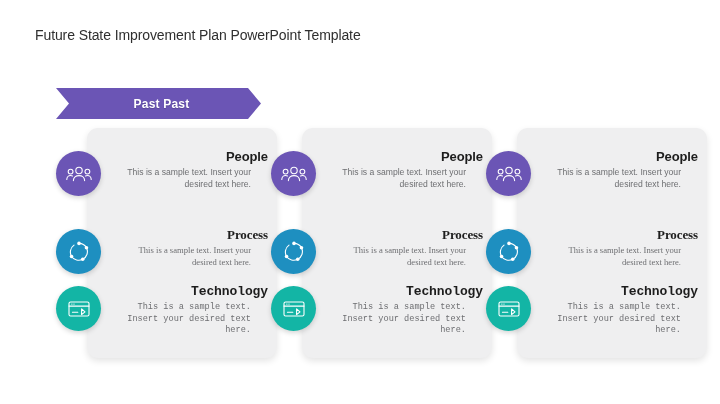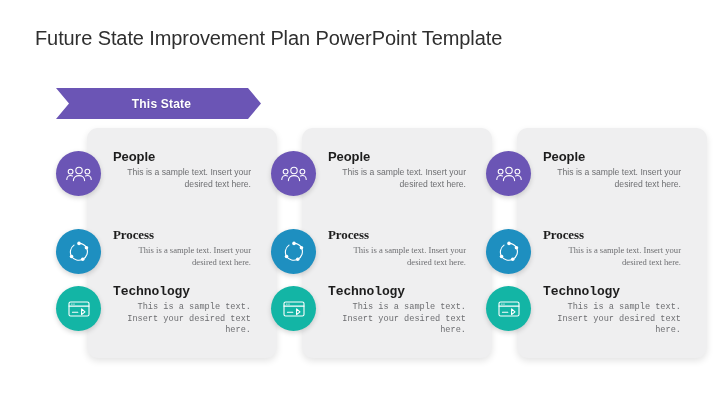--- a/index.html
+++ b/index.html
@@ -21,21 +21,21 @@
     width: 720px;
     height: 404px;
     background: #ffffff;
   }
 
   
   #title {
     position: absolute;
     left: 35px;
     top: 27px;
-    font-size: 20px;
+    font-size: 14px;
     font-weight: 400;
     color: #2f2f2f;
     letter-spacing: -0.1px;
     white-space: nowrap;
   }
 
   
   .column {
     position: absolute;
     top: 88px;
@@ -120,20 +120,21 @@
     top: 0;
     width: 155px;
   }
   .row-title {
     font-size: 13px;
     font-weight: bold;
     color: #1d1d1d;
     line-height: 15px;
     margin-bottom: 3px;
     letter-spacing: -0.1px;
+    text-align: right;
   }
   .row-desc {
     font-size: 8.6px;
     color: #6d6e71;
     line-height: 11.5px;
     width: 138px;
     text-align: right;
   }
 </style>
 </head>
@@ -141,21 +142,21 @@
 
 <div id="slide">
 
   <div id="title">Future State Improvement Plan PowerPoint Template</div>
 
   <div class="column" id="col-0">
     <div class="banner">
       <svg class="banner-shape" viewBox="0 0 205 31" preserveAspectRatio="none">
         <polygon id="shape-0-0" points="0,0 192,0 205,15.5 192,31 0,31 13,15.5" fill="#6b55b5"></polygon>
       </svg>
-      <div class="banner-label">This State</div>
+      <div class="banner-label">Past Past</div>
     </div>
     <div class="panel"></div>
 
     <div class="row row-0">
       <div class="icon-circle" id="ic-0-0" style="background: rgb(107, 85, 181);">
         <svg width="26" height="26" viewBox="0 0 26 26" fill="none" stroke="#ffffff" stroke-width="1.1" stroke-linecap="round" stroke-linejoin="round">
           <circle cx="13" cy="9.5" r="3.2"></circle>
           <path d="M7.4 19.6c0-3.1 2.5-5 5.6-5s5.6 1.9 5.6 5"></path>
           <circle cx="4.6" cy="10.6" r="2.4"></circle>
           <path d="M0.8 18.4c0-2.4 1.7-3.9 3.8-3.9 0.7 0 1.3 0.15 1.9 0.42"></path>

